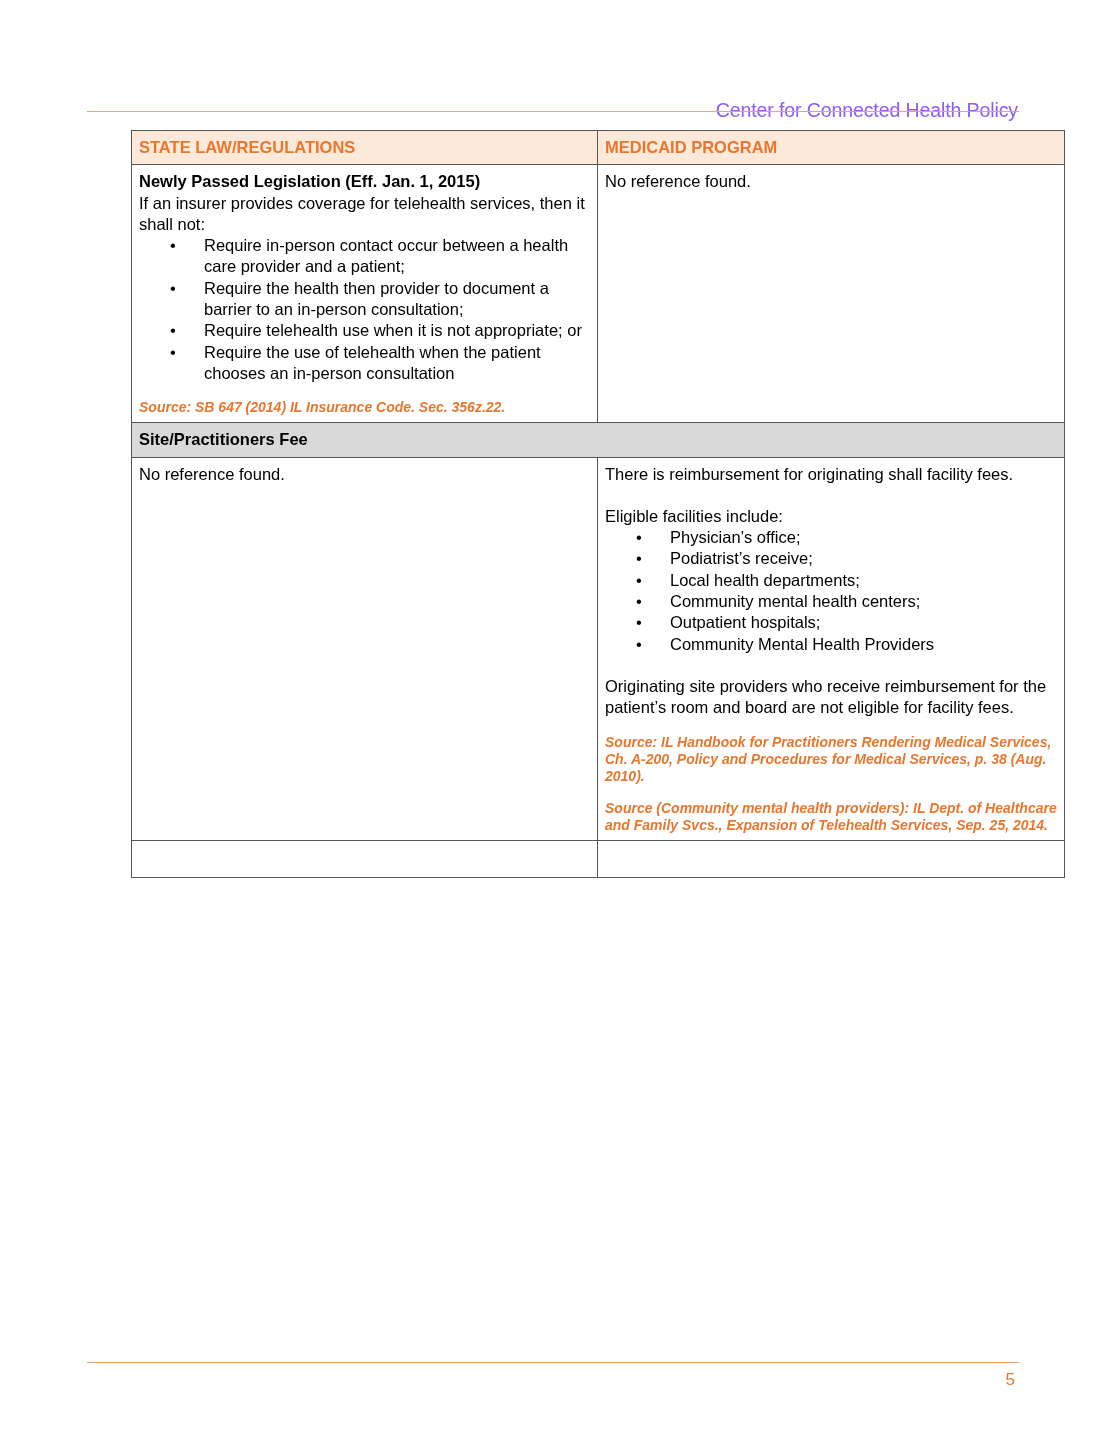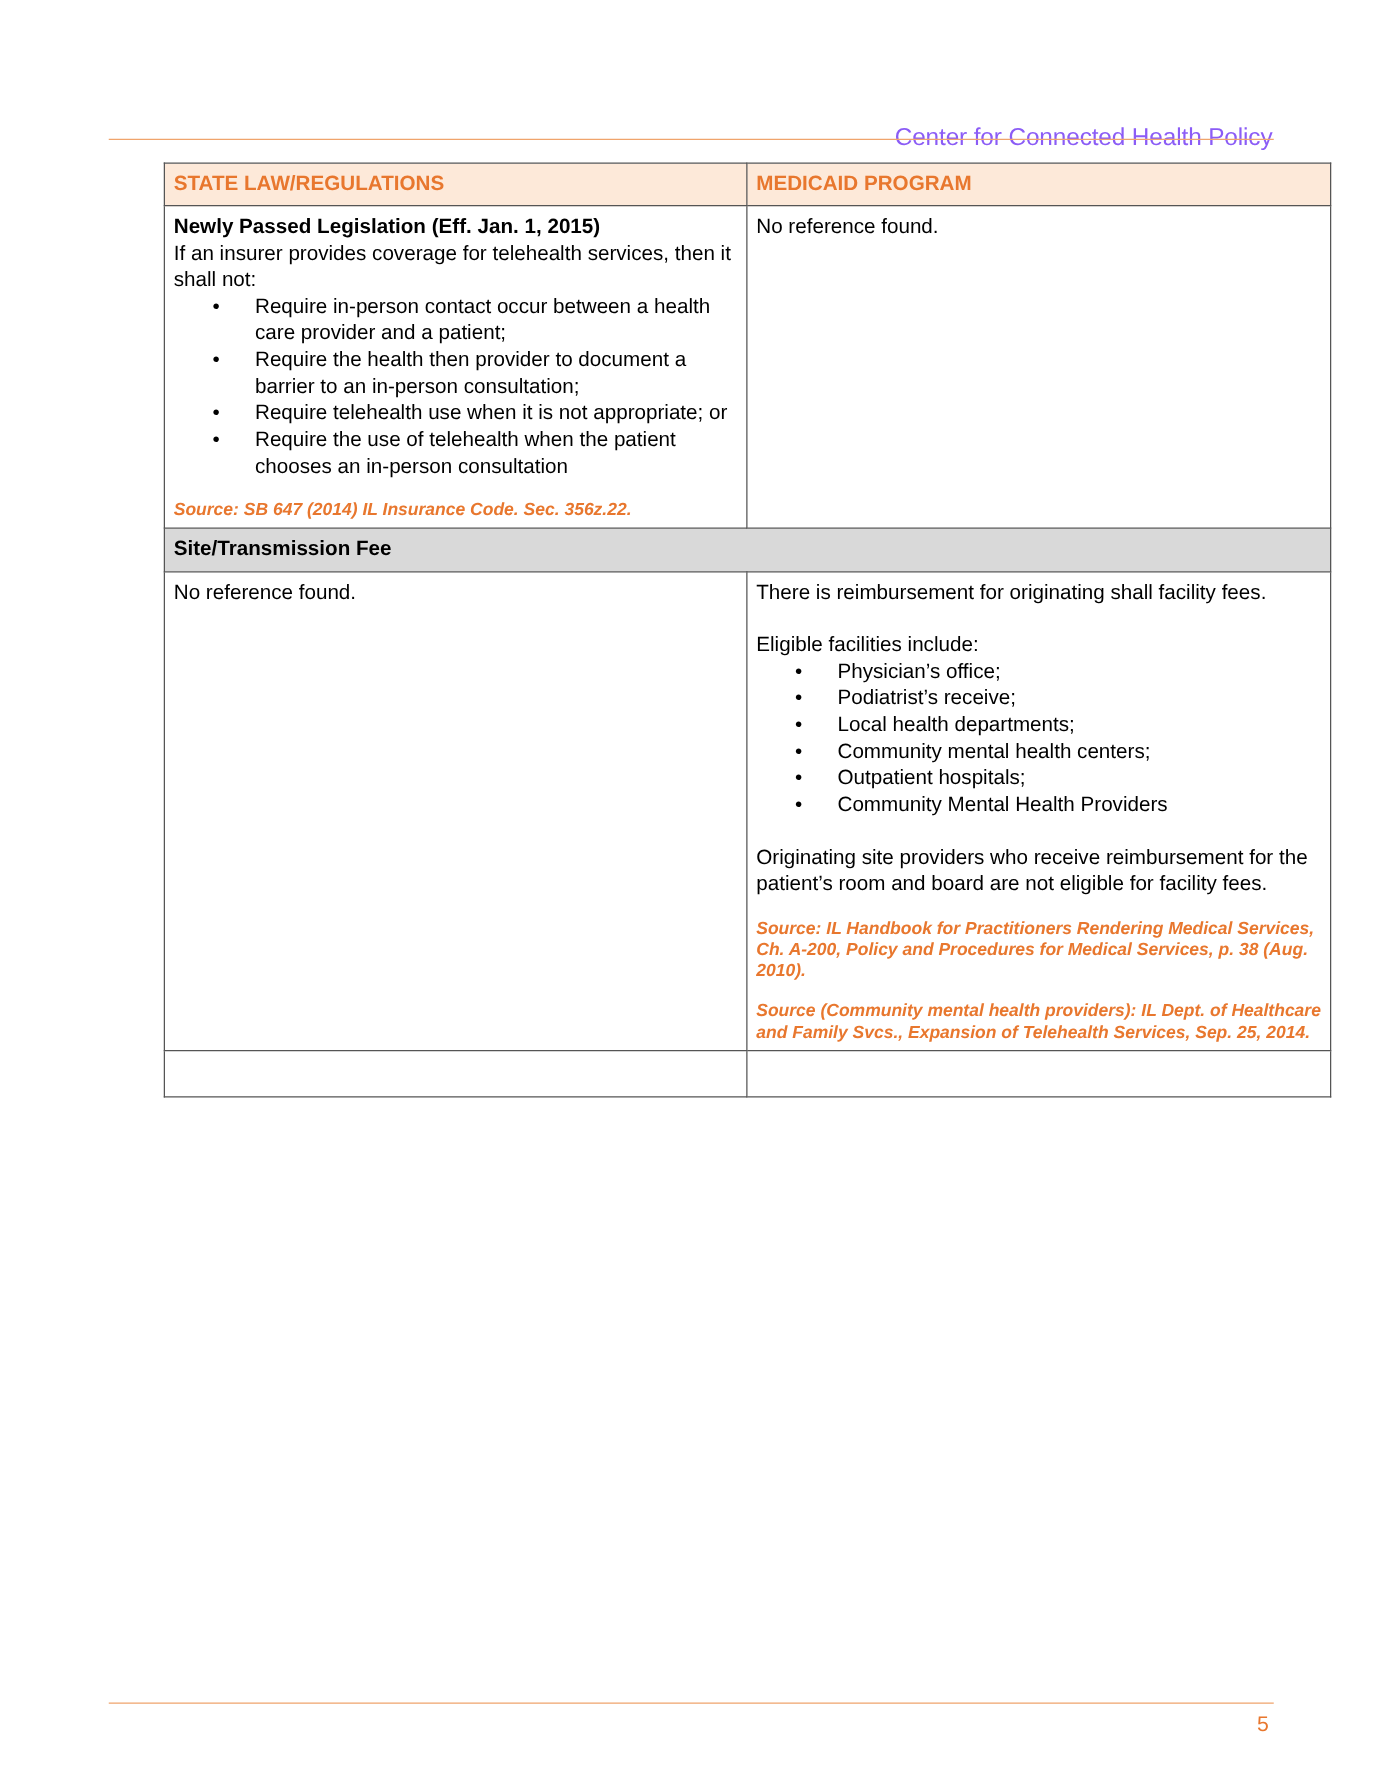--- a/index.html
+++ b/index.html
@@ -84,21 +84,21 @@
         <li>Require the use of telehealth when the patient chooses an in-person consultation</li>
       </ul>
       <div class="gap-small"></div>
       <div class="source">Source: SB 647 (2014) IL Insurance Code. Sec. 356z.22.</div>
     </td>
     <td>
       <div>No reference found.</div>
     </td>
   </tr>
   <tr class="section">
-    <td colspan="2">Site/Transmission Fee</td>
+    <td colspan="2">Site/Practitioners Fee</td>
   </tr>
   <tr>
     <td>
       <div>No reference found.</div>
     </td>
     <td>
       <div>There is reimbursement for originating shall facility fees.</div>
       <div class="gap"></div>
       <div>Eligible facilities include:</div>
       <ul class="bullets">

